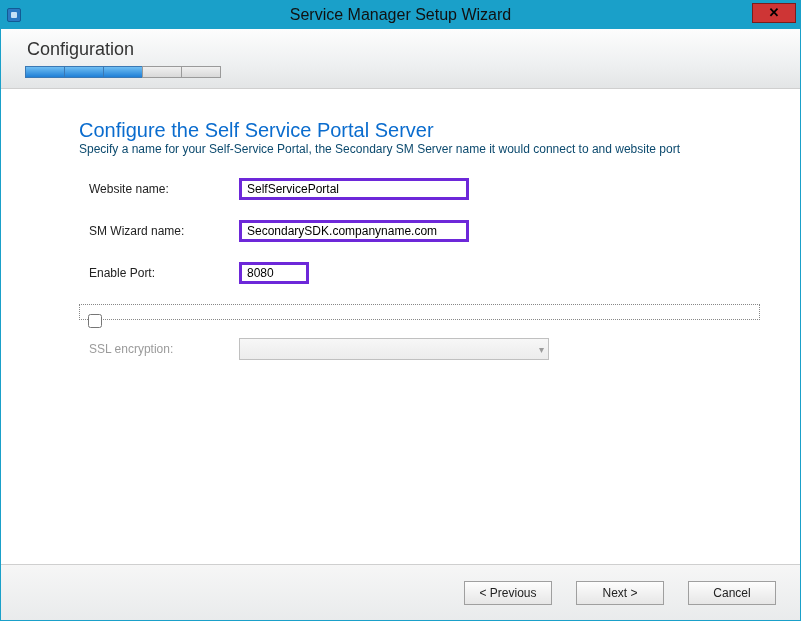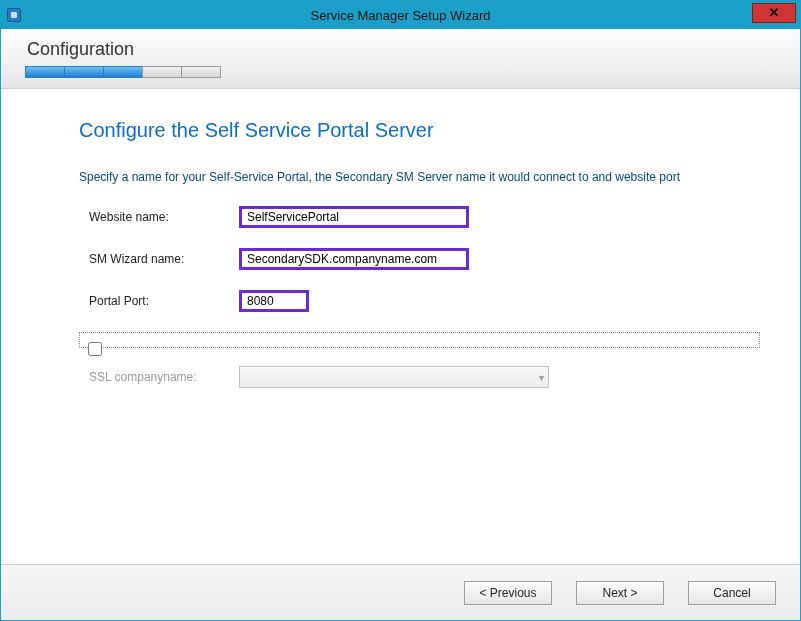--- a/index.html
+++ b/index.html
@@ -1,30 +1,30 @@
 <!DOCTYPE html>
 <html><head>
 <meta charset="utf-8">
 <style>
   * { box-sizing: border-box; }
   html, body { margin:0; padding:0; font-family: "Segoe UI", Tahoma, sans-serif; font-size:12px; color:#333; background:#fff; }
   .window { width:801px; height:621px; border:1px solid #1aa0c9; position:relative; background:#fff; }
   .titlebar { height:28px; background:#1aa0c9; display:flex; align-items:center; position:relative; }
   .title-icon { width:14px; height:14px; margin-left:6px; background:#2b79c2; border:1px solid #125a94; border-radius:2px; position:relative; }
   .title-icon::after { content:""; position:absolute; inset:3px; background:#c7e2f6; border-radius:1px; }
-  .title-text { position:absolute; left:0; right:0; text-align:center; font-size:13px; color:#111; pointer-events:none; }
+  .title-text { position:absolute; left:0; right:0; text-align:center; font-size:16px; color:#111; pointer-events:none; }
   .title-close { position:absolute; right:4px; top:2px; width:44px; height:20px; background:#ce3535; border:1px solid #7a1d1d; text-align:center; line-height:17px; color:#000; font-weight:bold; font-size:13px; cursor:default; }
   .header-band { background:linear-gradient(#fdfdfd,#eef0f1 60%,#e3e5e6); border-bottom:1px solid #cfcfcf; padding:6px 0 10px 24px; }
   .header-title { font-size:18px; color:#333; font-weight:400; margin:4px 0 6px 2px; }
   .progress { display:flex; gap:0; }
   .seg { width:40px; height:12px; border:1px solid #9a9a9a; background:linear-gradient(#f0f0f0,#d9d9d9); }
   .seg.done { background:linear-gradient(#6fbef3,#1f7fd6); border-color:#3a78b4; }
   .seg + .seg { margin-left:-1px; }
   .content { padding:30px 40px 0 78px; }
-  .page-heading { color:#0a6cce; font-size:20px; font-weight:400; margin-bottom:28px; }
+  .page-heading { color:#0a6cce; font-size:20px; font-weight:400; }
   .desc { color:#0c4a6e; margin-bottom:22px; }
   .field-row { display:flex; align-items:center; margin-bottom:20px;margin-left:10px; }
   .field-label { width:150px; color:#222; }
   .text-input { width:230px; height:22px; border:3px solid #6d28d9; padding:2px 5px; font-family:inherit; font-size:12px; }
   .text-input.short { width:70px; }
   .ssl-box { border:1px dotted #888; padding:6px 8px 8px 8px; margin:14px 0 18px 0; position:relative; }
   .ssl-check { position:absolute; left:4px; top:6px; width:14px; height:14px; }
   .ssl-text { margin-left:22px; color:#444; line-height:1.45; }
   .ssl-bold-line { color:#333; }
   .disabled-label { color:#9b9b9b; }
@@ -63,30 +63,30 @@
       <div class="field-label">Website name:</div>
       <input class="text-input" type="text" value="SelfServicePortal" style="">
     </div>
 
     <div class="field-row">
       <div class="field-label">SM Wizard name:</div>
       <input class="text-input" type="text" value="SecondarySDK.companyname.com" style="">
     </div>
 
     <div class="field-row">
-      <div class="field-label">Portal Port:</div>
+      <div class="field-label">Enable Port:</div>
       <input class="text-input short" type="text" value="8080" style="">
     </div>
 
     <div class="ssl-box">
       <input type="checkbox" class="ssl-check" style="">
     </div>
 
     <div class="field-row">
-      <div class="field-label disabled-label">SSL companyname:</div>
+      <div class="field-label disabled-label">SSL encryption:</div>
       <div class="combo">
         <span></span>
         <span class="chev">▾</span>
       </div>
     </div>
   </div>
 
   <div class="footer">
     <button class="btn">&lt; Previous</button>
     <button class="btn">Next &gt;</button>

